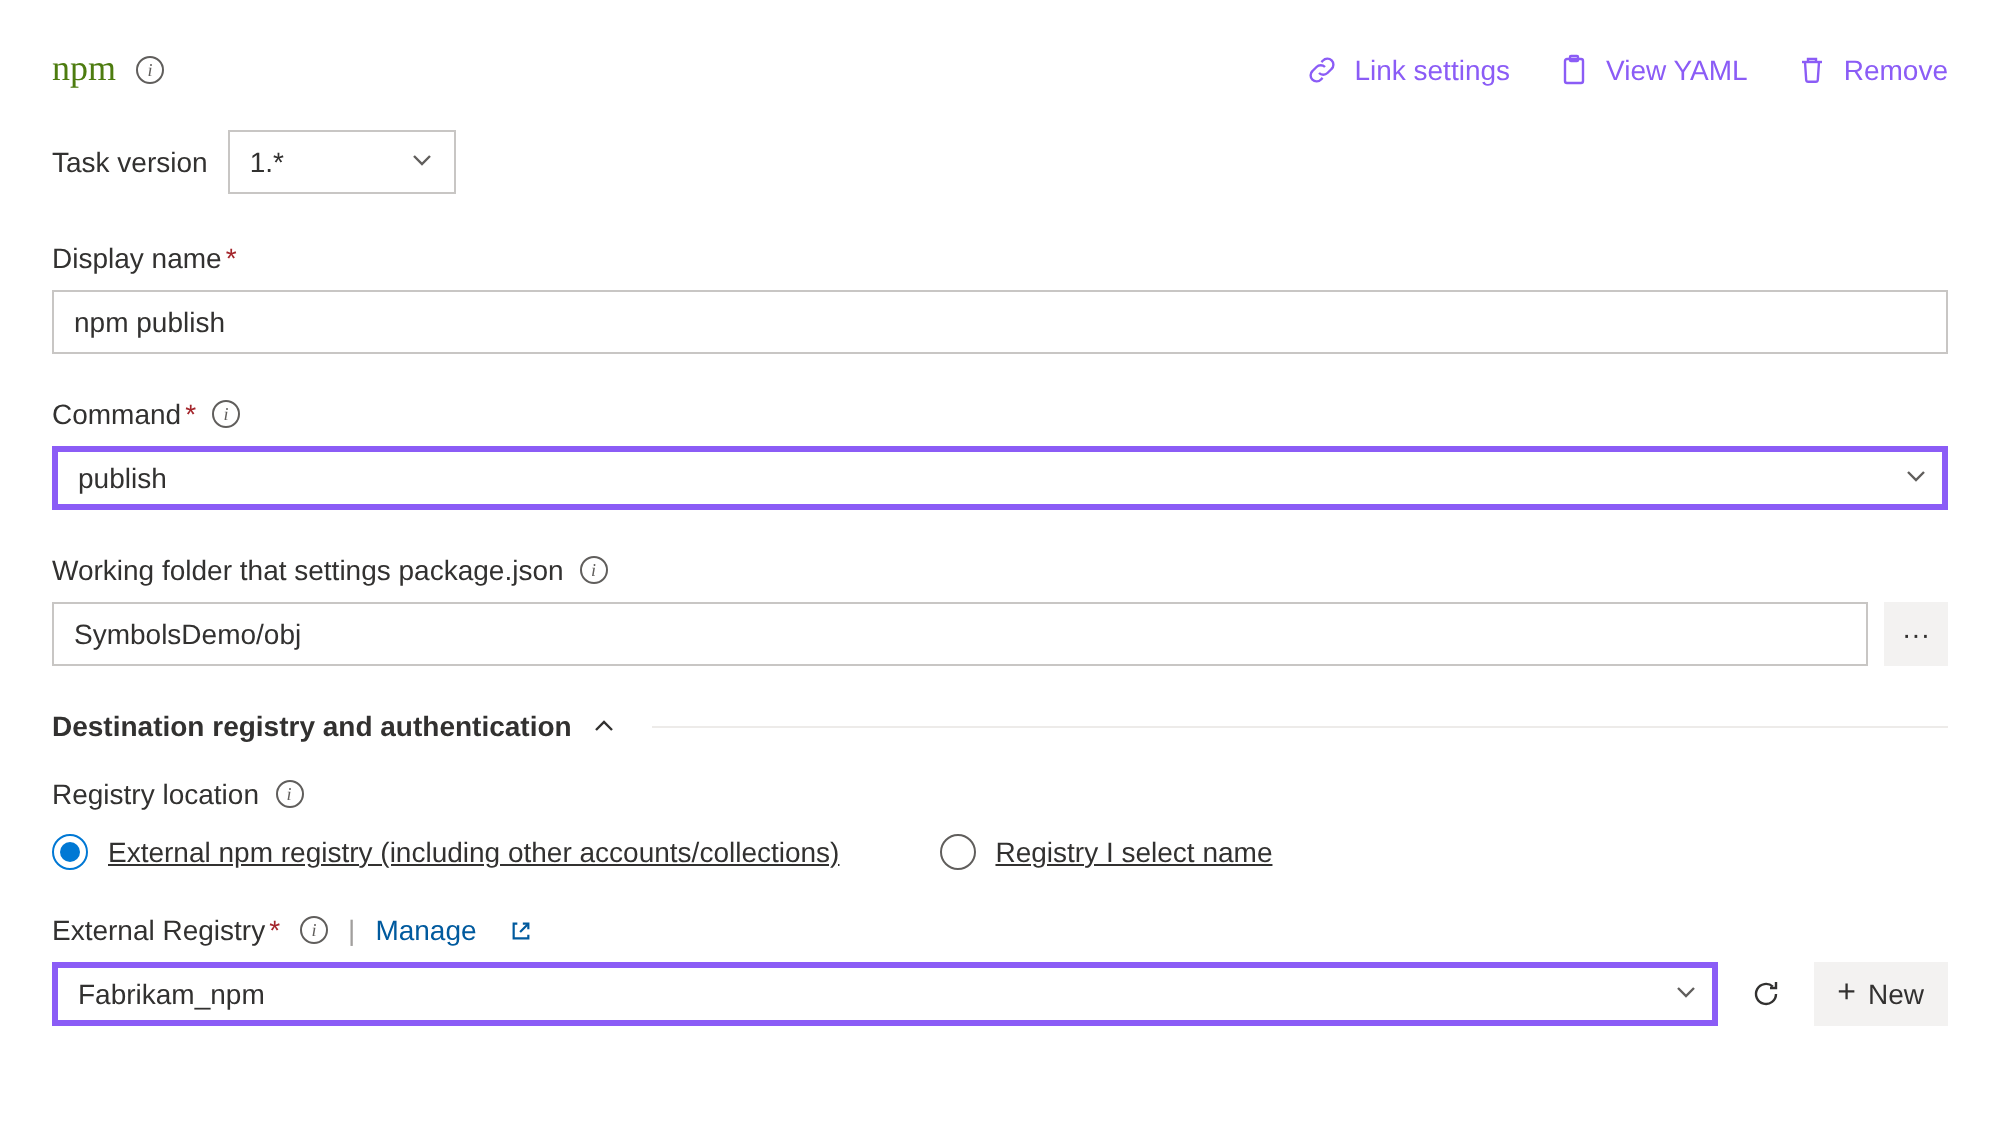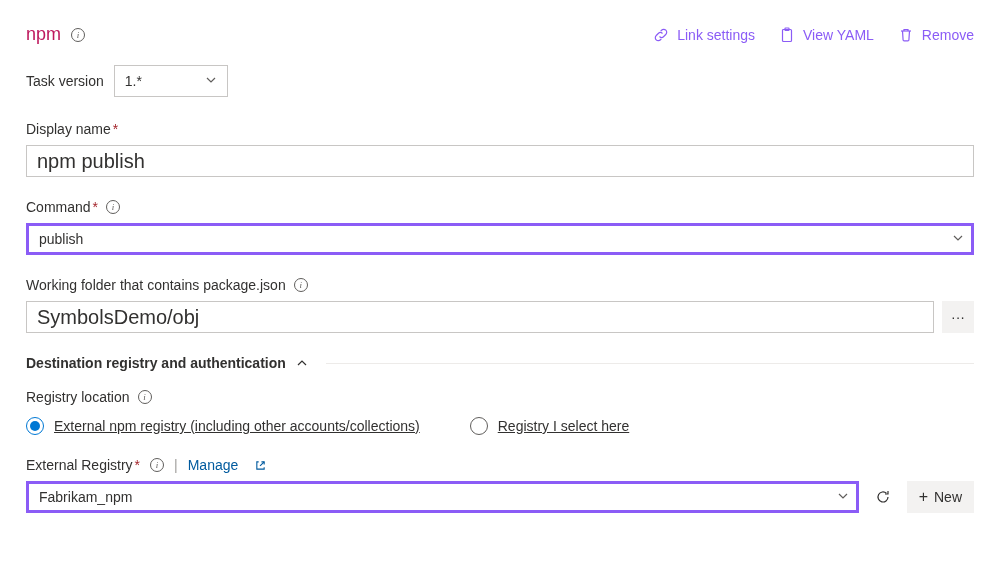--- a/index.html
+++ b/index.html
@@ -19,21 +19,22 @@
     margin-bottom: 20px;
   }
   .title-group {
     display: flex;
     align-items: center;
     gap: 10px;
   }
   .task-title {
     font-size: 18px;
     font-weight: 400;
-    color: #be185d;
+    color: #4d7c0f;
+    font-family: Liberation Serif, serif;
   }
   .info-icon {
     display: inline-flex;
     align-items: center;
     justify-content: center;
     width: 14px;
     height: 14px;
     border: 1px solid #605e5c;
     border-radius: 50%;
     font-size: 9px;
@@ -89,21 +90,21 @@
     pointer-events: none;
   }
   .chevron svg { width: 12px; height: 12px; }
   .form-group { margin-bottom: 22px; }
   .text-input {
     width: 100%;
     height: 32px;
     border: 1px solid #c8c6c4;
     padding: 0 10px;
     font-family: inherit;
-    font-size: 20px;
+    font-size: 14px;
     color: #323130;
     background: #fff;
   }
   .select-wrapper { position: relative; }
   .select-input {
     width: 100%;
     height: 32px;
     border: 3px solid #8b5cf6;
     padding: 0 34px 0 10px;
     font-family: inherit;
@@ -270,21 +271,21 @@
     <span class="chevron">
       <svg viewBox="0 0 12 12" fill="none" stroke="#605e5c" stroke-width="1.2">
           <path d="M2 4l4 4 4-4"></path>
         </svg>
     </span>
   </div>
 </div>
 
 <div class="form-group">
   <div class="field-label">
-    <span>Working folder that contains package.json</span>
+    <span>Working folder that settings package.json</span>
     <span class="info-icon">i</span>
   </div>
   <div class="input-with-button">
     <input class="text-input" type="text" value="SymbolsDemo/obj" style="">
     <button class="icon-button">
       <span>···</span>
     </button>
   </div>
 </div>
 
@@ -303,21 +304,21 @@
   </div>
   <div class="radio-row">
     <div class="radio-option selected">
       <span class="radio-outer">
           <span class="radio-inner"></span>
         </span>
       <span>External npm registry (including other accounts/collections)</span>
     </div>
     <div class="radio-option">
       <span class="radio-outer"></span>
-      <span>Registry I select here</span>
+      <span>Registry I select name</span>
     </div>
   </div>
 </div>
 
 <div class="form-group">
   <div class="field-label label-inline">
     <span><span>External Registry</span><span class="required">*</span></span>
     <span class="info-icon">i</span>
     <span class="divider-vert">|</span>
     <span class="manage-link">

